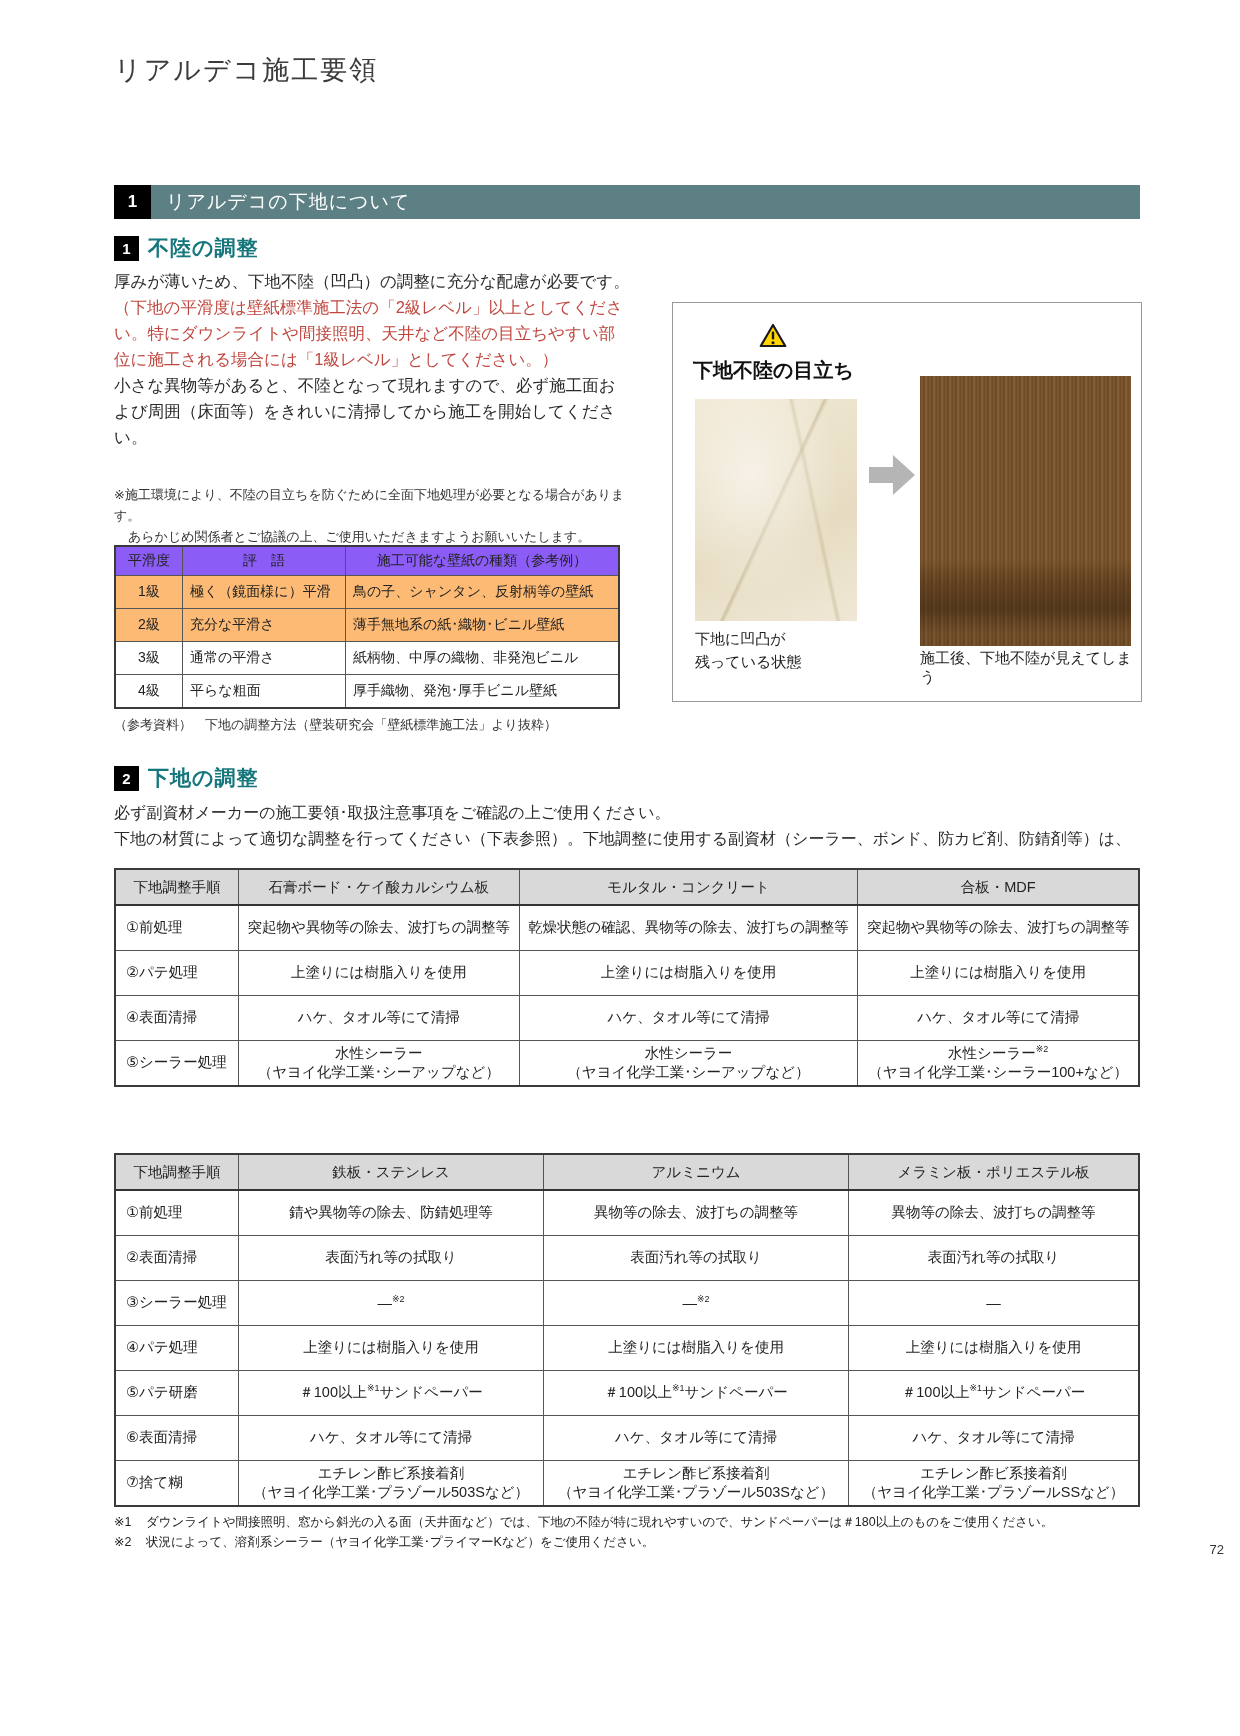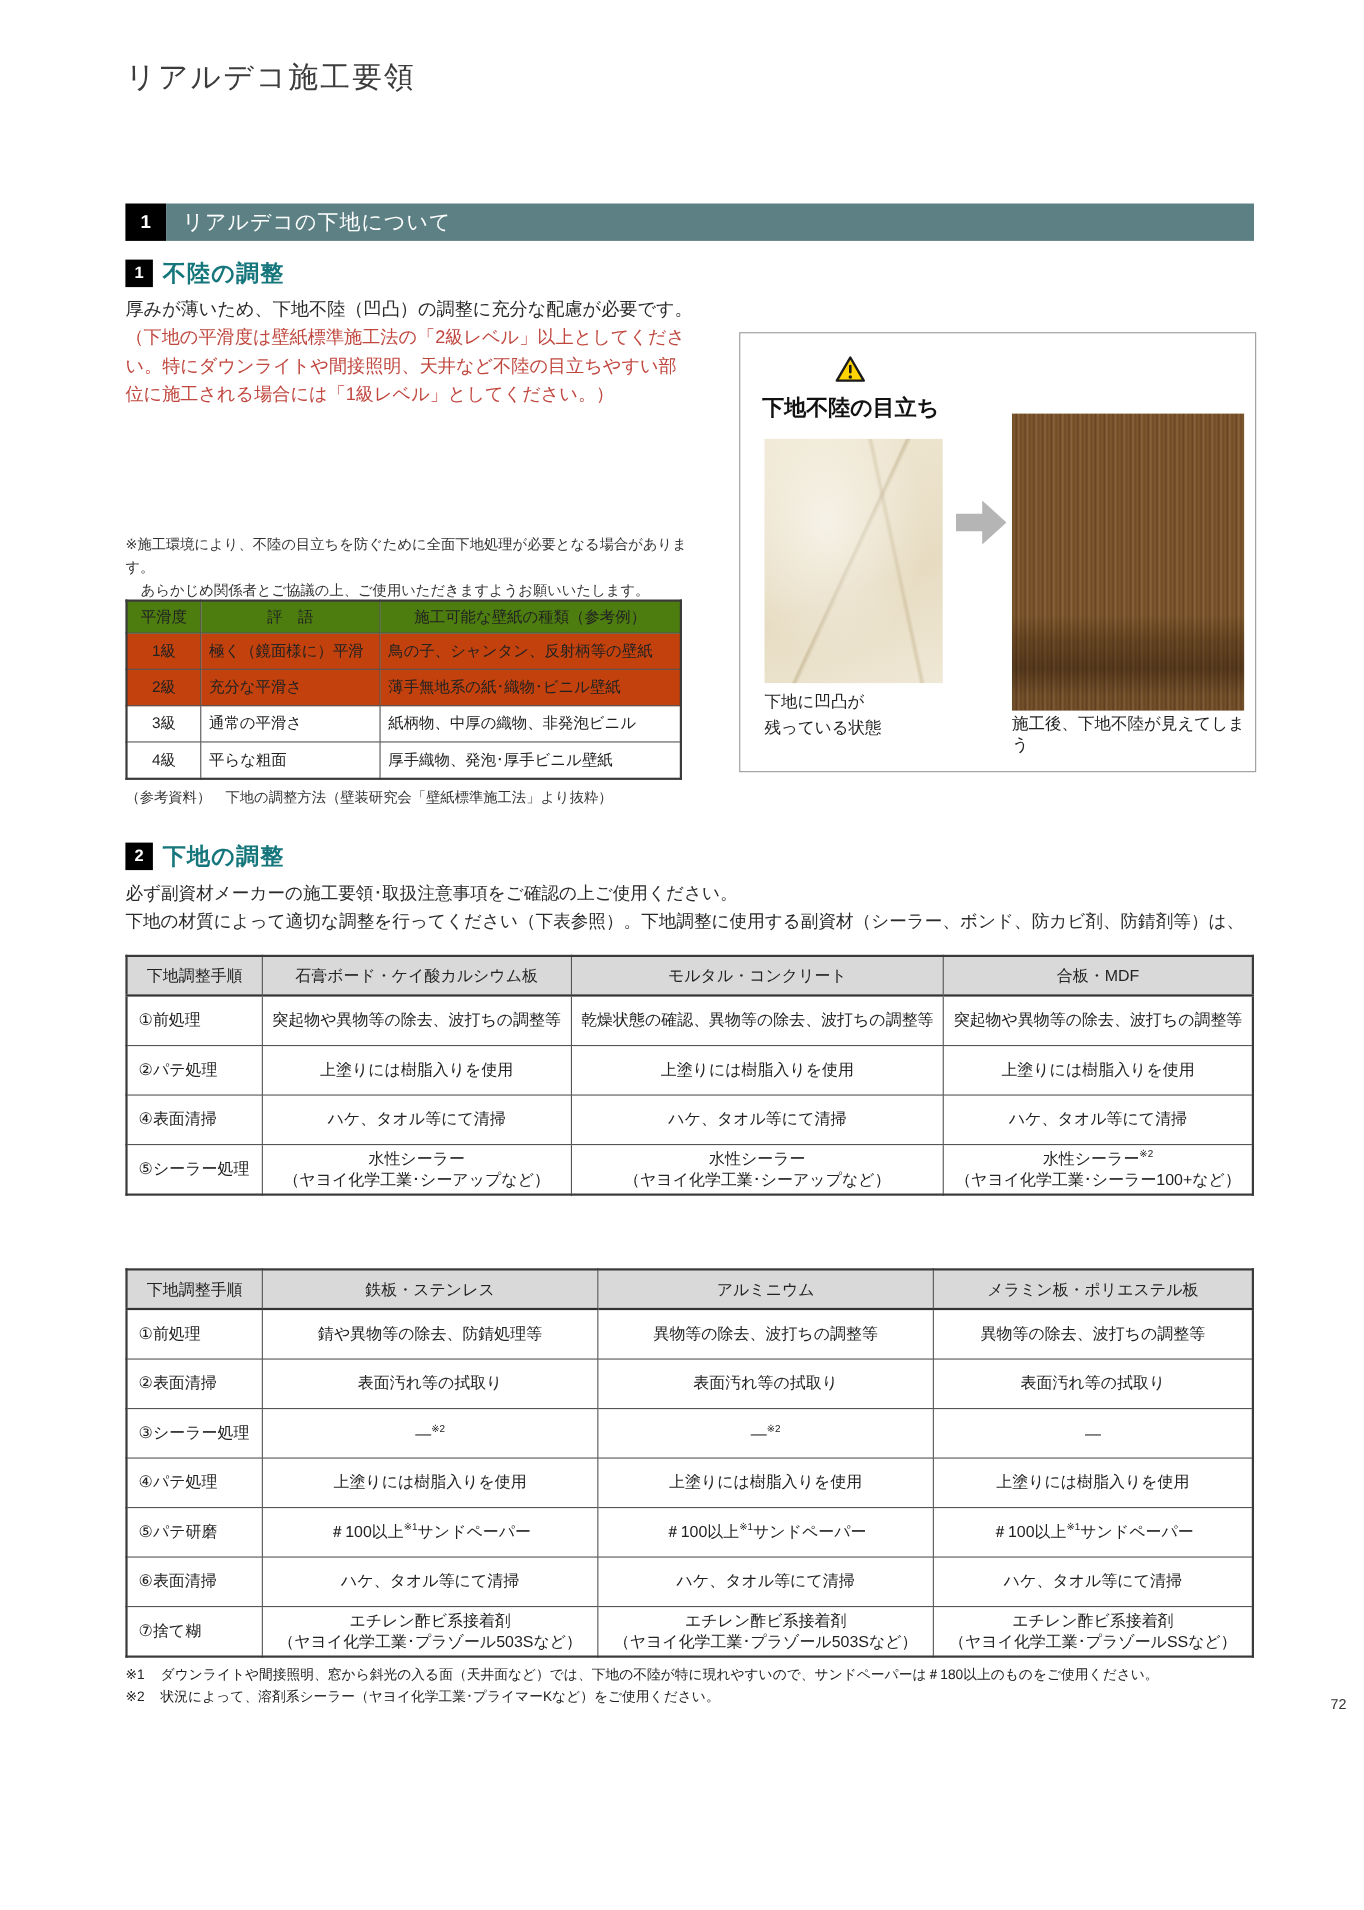--- a/index.html
+++ b/index.html
@@ -27,22 +27,22 @@
   
   .body-text { position:absolute; top:268px; left:114px; width:516px; font-size:16.5px; line-height:26px; color:#2a2a2a; }
   .red { color:#c0473f; }
 
   .note { position:absolute; top:484px; left:114px; width:516px; font-size:13px; line-height:21px; color:#333; }
   .note .indent { padding-left:14px; }
 
   
   table.smooth { position:absolute; top:545px; left:114px; width:506px; border-collapse:collapse; font-size:14px; color:#222; border:2px solid #3a3a3a; }
   .smooth th, .smooth td { border:1px solid #555; padding:5px 7px; }
-  .smooth thead th { background:#4d7c0f; font-weight:normal; text-align:center; height:18px; }
-  .smooth tbody tr.pink { background:#c2410c;margin-top:24px; }
+  .smooth thead th { background:#8b5cf6; font-weight:normal; text-align:center; height:18px; }
+  .smooth tbody tr.pink { background:#fdba74;margin-top:24px; }
   .smooth td.grade { text-align:center; width:52px; }
   .smooth td.rating { width:148px; }
   .smooth tbody td { height:22px; }
 
   .table-caption { position:absolute; top:716px; left:114px; font-size:13px; color:#333; }
 
   
   .callout { position:absolute; top:302px; left:672px; width:468px; height:398px; border:1px solid #999; background:#fff; }
   .callout-title { position:absolute; top:20px; left:20px; display:flex; align-items:center; gap:9px; font-size:20px; font-weight:bold; color:#111;flex-direction:column; }
   .warn-svg { width:28px; height:25px; display:block; }
@@ -102,20 +102,21 @@
   </div>
 
   <div class="subheading" id="sub1">
     <div class="sq">1</div>
     <div class="t">不陸の調整</div>
   </div>
 
   <div class="body-text">
     <div>厚みが薄いため、下地不陸（凹凸）の調整に充分な配慮が必要です。</div>
     <div class="red">（下地の平滑度は壁紙標準施工法の「2級レベル」以上としてください。特にダウンライトや間接照明、天井など不陸の目立ちやすい部位に施工される場合には「1級レベル」としてください。）</div>
+    <div>小さな異物等があると、不陸となって現れますので、必ず施工面および周囲（床面等）をきれいに清掃してから施工を開始してください。</div>
   </div>
 
   <div class="note">
     <div>※施工環境により、不陸の目立ちを防ぐために全面下地処理が必要となる場合があります。</div>
     <div class="indent">あらかじめ関係者とご協議の上、ご使用いただきますようお願いいたします。</div>
   </div>
 
   <table class="smooth">
     <thead>
       <tr>

